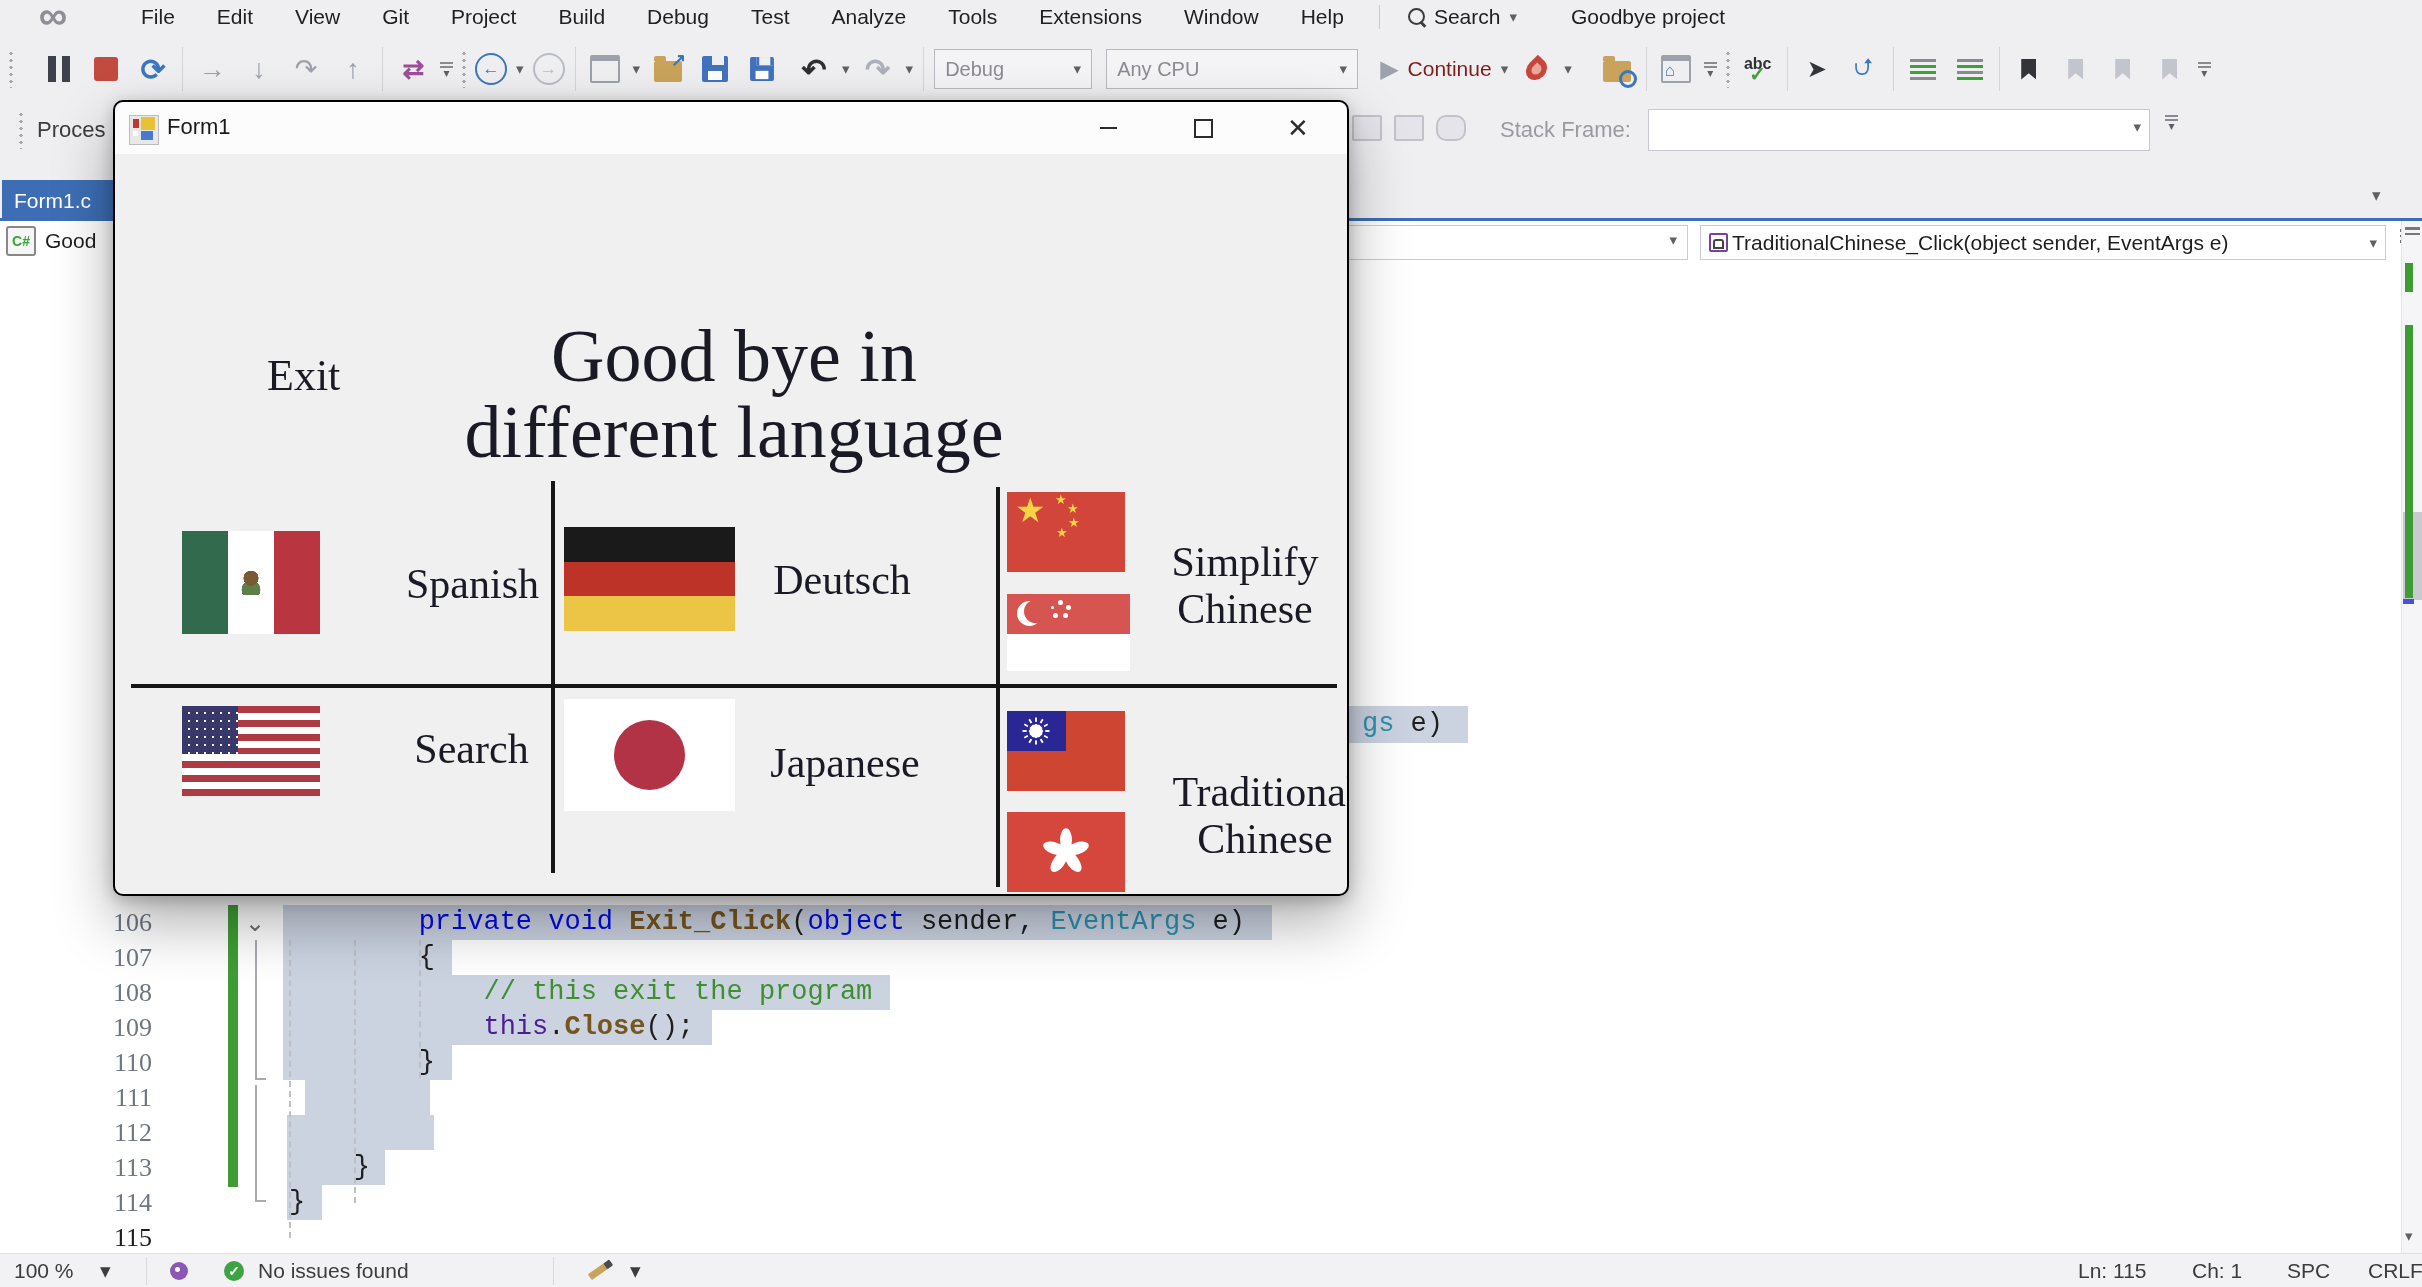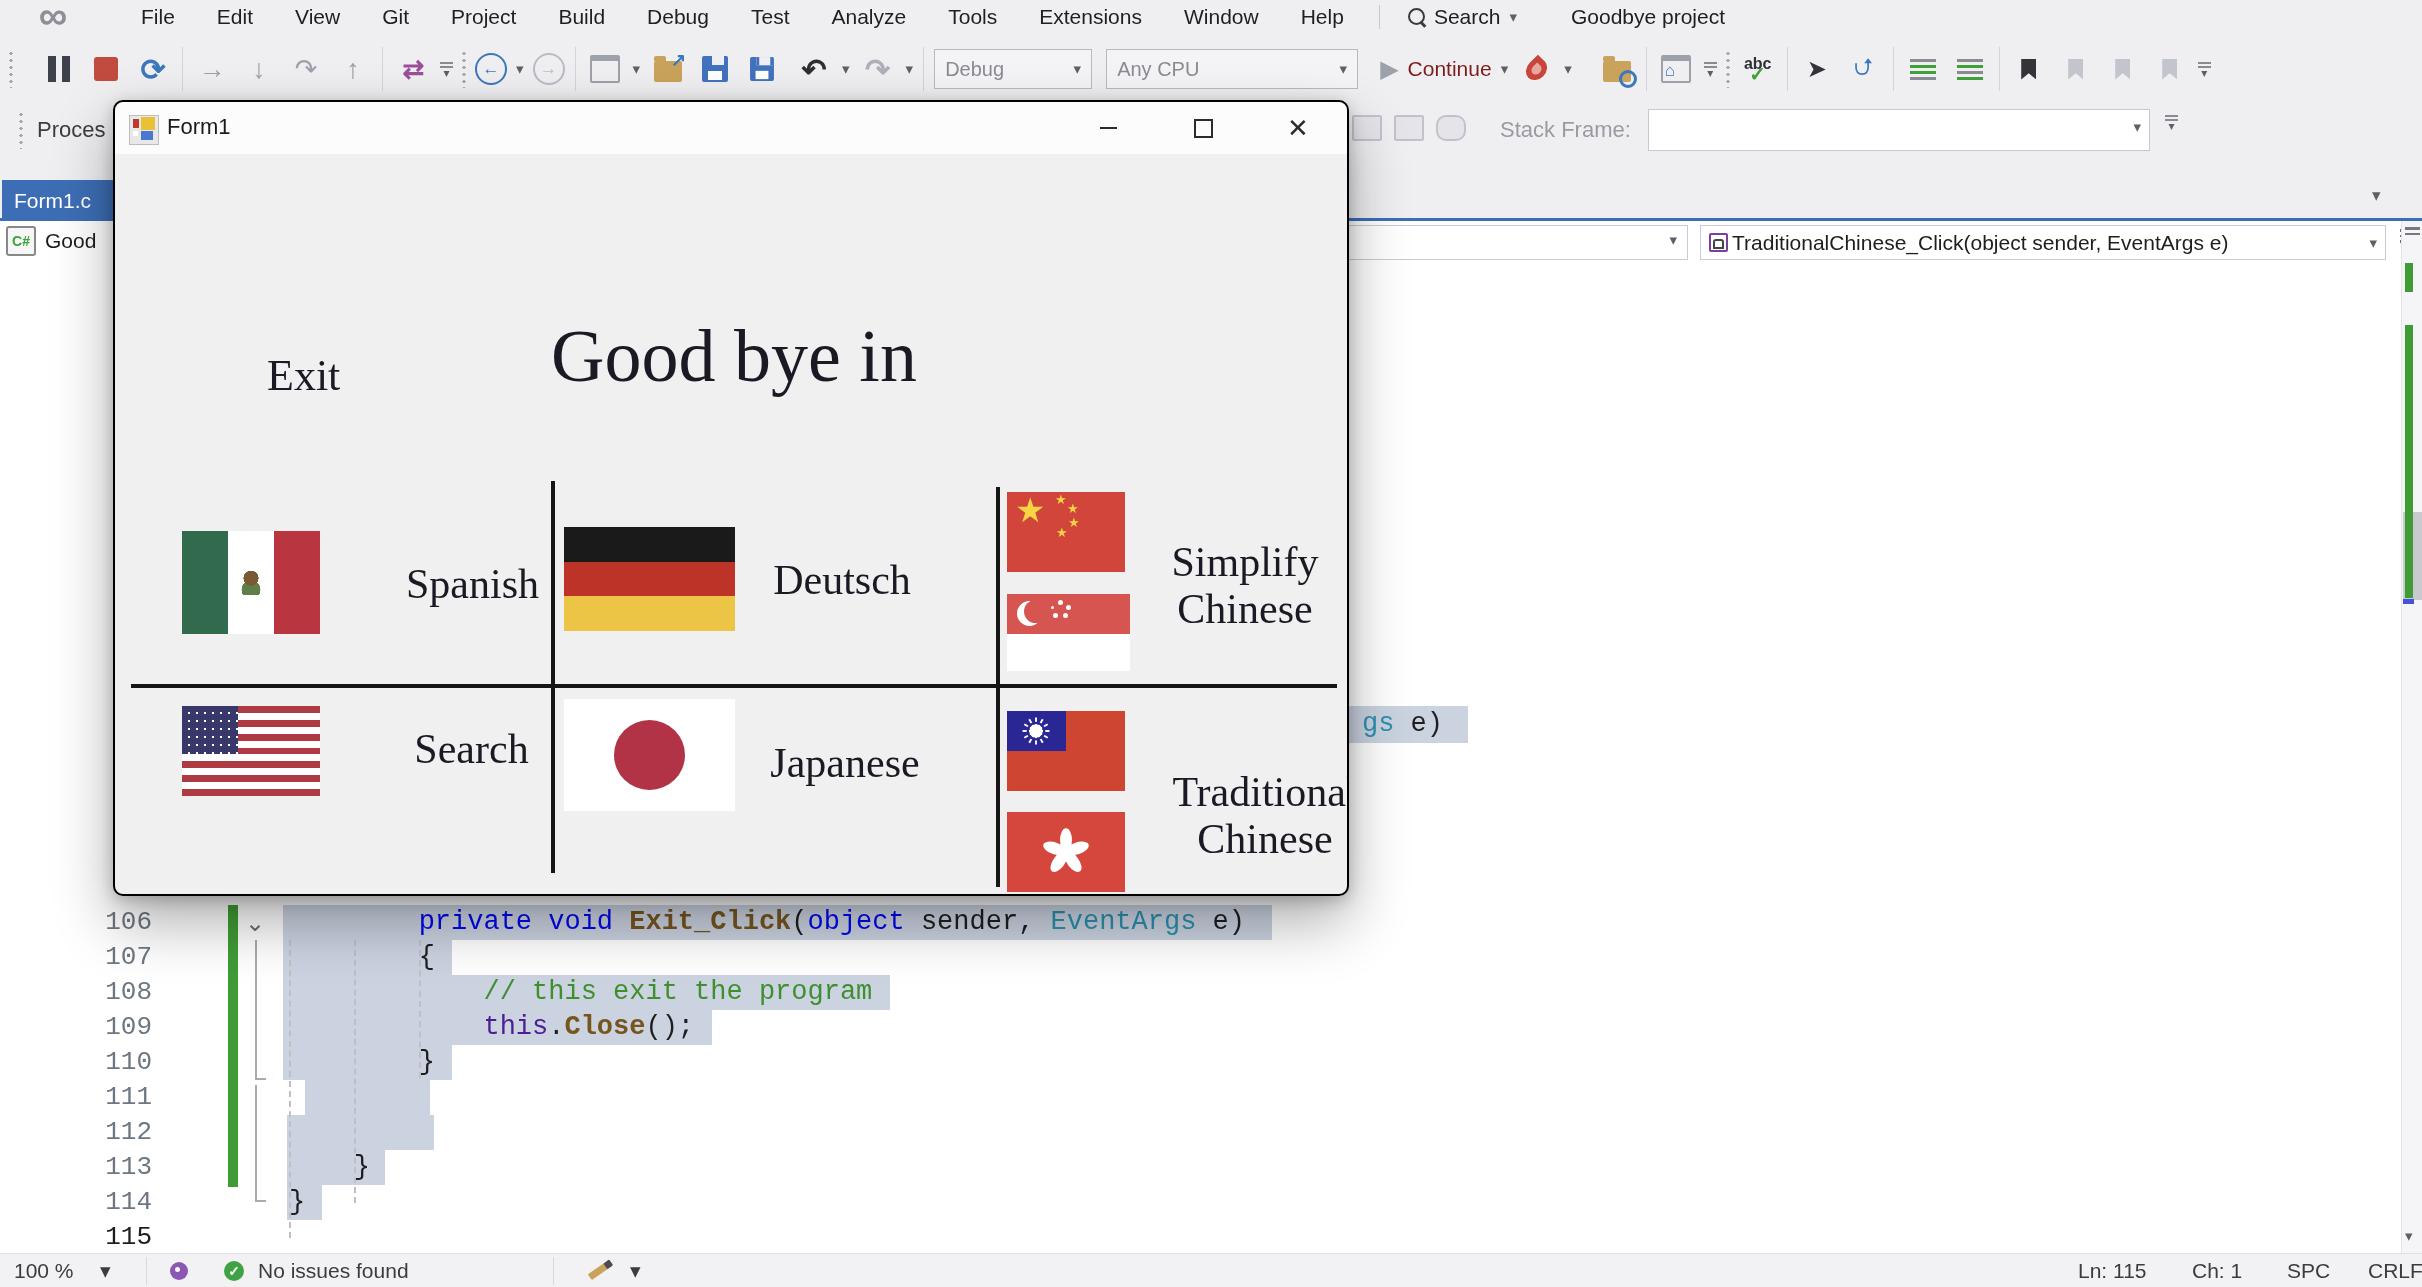--- a/index.html
+++ b/index.html
@@ -78,21 +78,21 @@
 #member-combo{position:absolute;left:1700px;top:4px;width:668px;height:33px;background:#fff;border:1px solid #C9CCD8;display:flex;align-items:center;padding:0 8px;gap:4px}
 #member-combo .caret{margin-left:auto}
 #cube-icon{width:15px;height:15px;border:2.5px solid #7B3E9D;transform:rotate(0deg);border-radius:2px;position:relative}
 #cube-icon:after{content:"";position:absolute;left:2px;top:4px;width:7px;height:6px;border:2px solid #444;border-top-left-radius:3px;border-top-right-radius:3px;background:#fff}
 #member-combo span.member-text{font-size:21px;white-space:nowrap;overflow:hidden}
 #split-handle{position:absolute;left:2400px;top:8px;display:flex;flex-direction:column;gap:3px}
 #split-handle i{display:block;width:16px;height:2.5px;background:#6E6E76}
 
 #editor{position:absolute;left:0;top:262px;width:2401px;height:991px;background:#fff}
 .code-row{position:absolute;left:0;height:35px;width:2400px}
-.ln{position:absolute;left:0;top:0;width:152px;text-align:right;font-family:Liberation Mono, monospace;font-size:26px;line-height:35px;color:#6E7681}
+.ln{position:absolute;left:0;top:0;width:152px;text-align:right;font-family:Liberation Serif, serif;font-size:26px;line-height:35px;color:#6E7681}
 .ln.cur{color:#1E1E1E}
 .hl{position:absolute;top:0;height:35px;background:#CBD3E1}
 .code-text{position:absolute;left:289px;top:0;font-family:"Liberation Mono",monospace;font-size:27px;line-height:35px;white-space:pre}
 .tk-kw{color:#0008EE}
 .tk-th{color:#4c1d95}
 .tk-me{color:#77561E;font-weight:bold}
 .tk-ty{color:#2B91AF}
 .tk-cm{color:#3F8F2F}
 .tk-pl{color:#1E1E1E}
 .tk-ind{color:#1E1E1E}
@@ -497,20 +497,21 @@
       </div>
     <div class="cap-btn" id="btn-max">
         <i></i>
       </div>
     <div class="cap-btn" id="btn-close">✕</div>
   </div>
   <div id="form-client">
     <div id="exit-btn" class="serif">Exit</div>
     <div id="form-heading" class="serif">
       <div>Good bye in</div>
+      <div>different language</div>
     </div>
     <div class="gline" id="gl-v1"></div>
     <div class="gline" id="gl-v2"></div>
     <div class="gline" id="gl-h"></div>
 
     <div class="flag" id="flag-mexico">
         <span class="b1"></span>
         <span class="b2"></span>
         <span class="b3"></span>
       </div>

